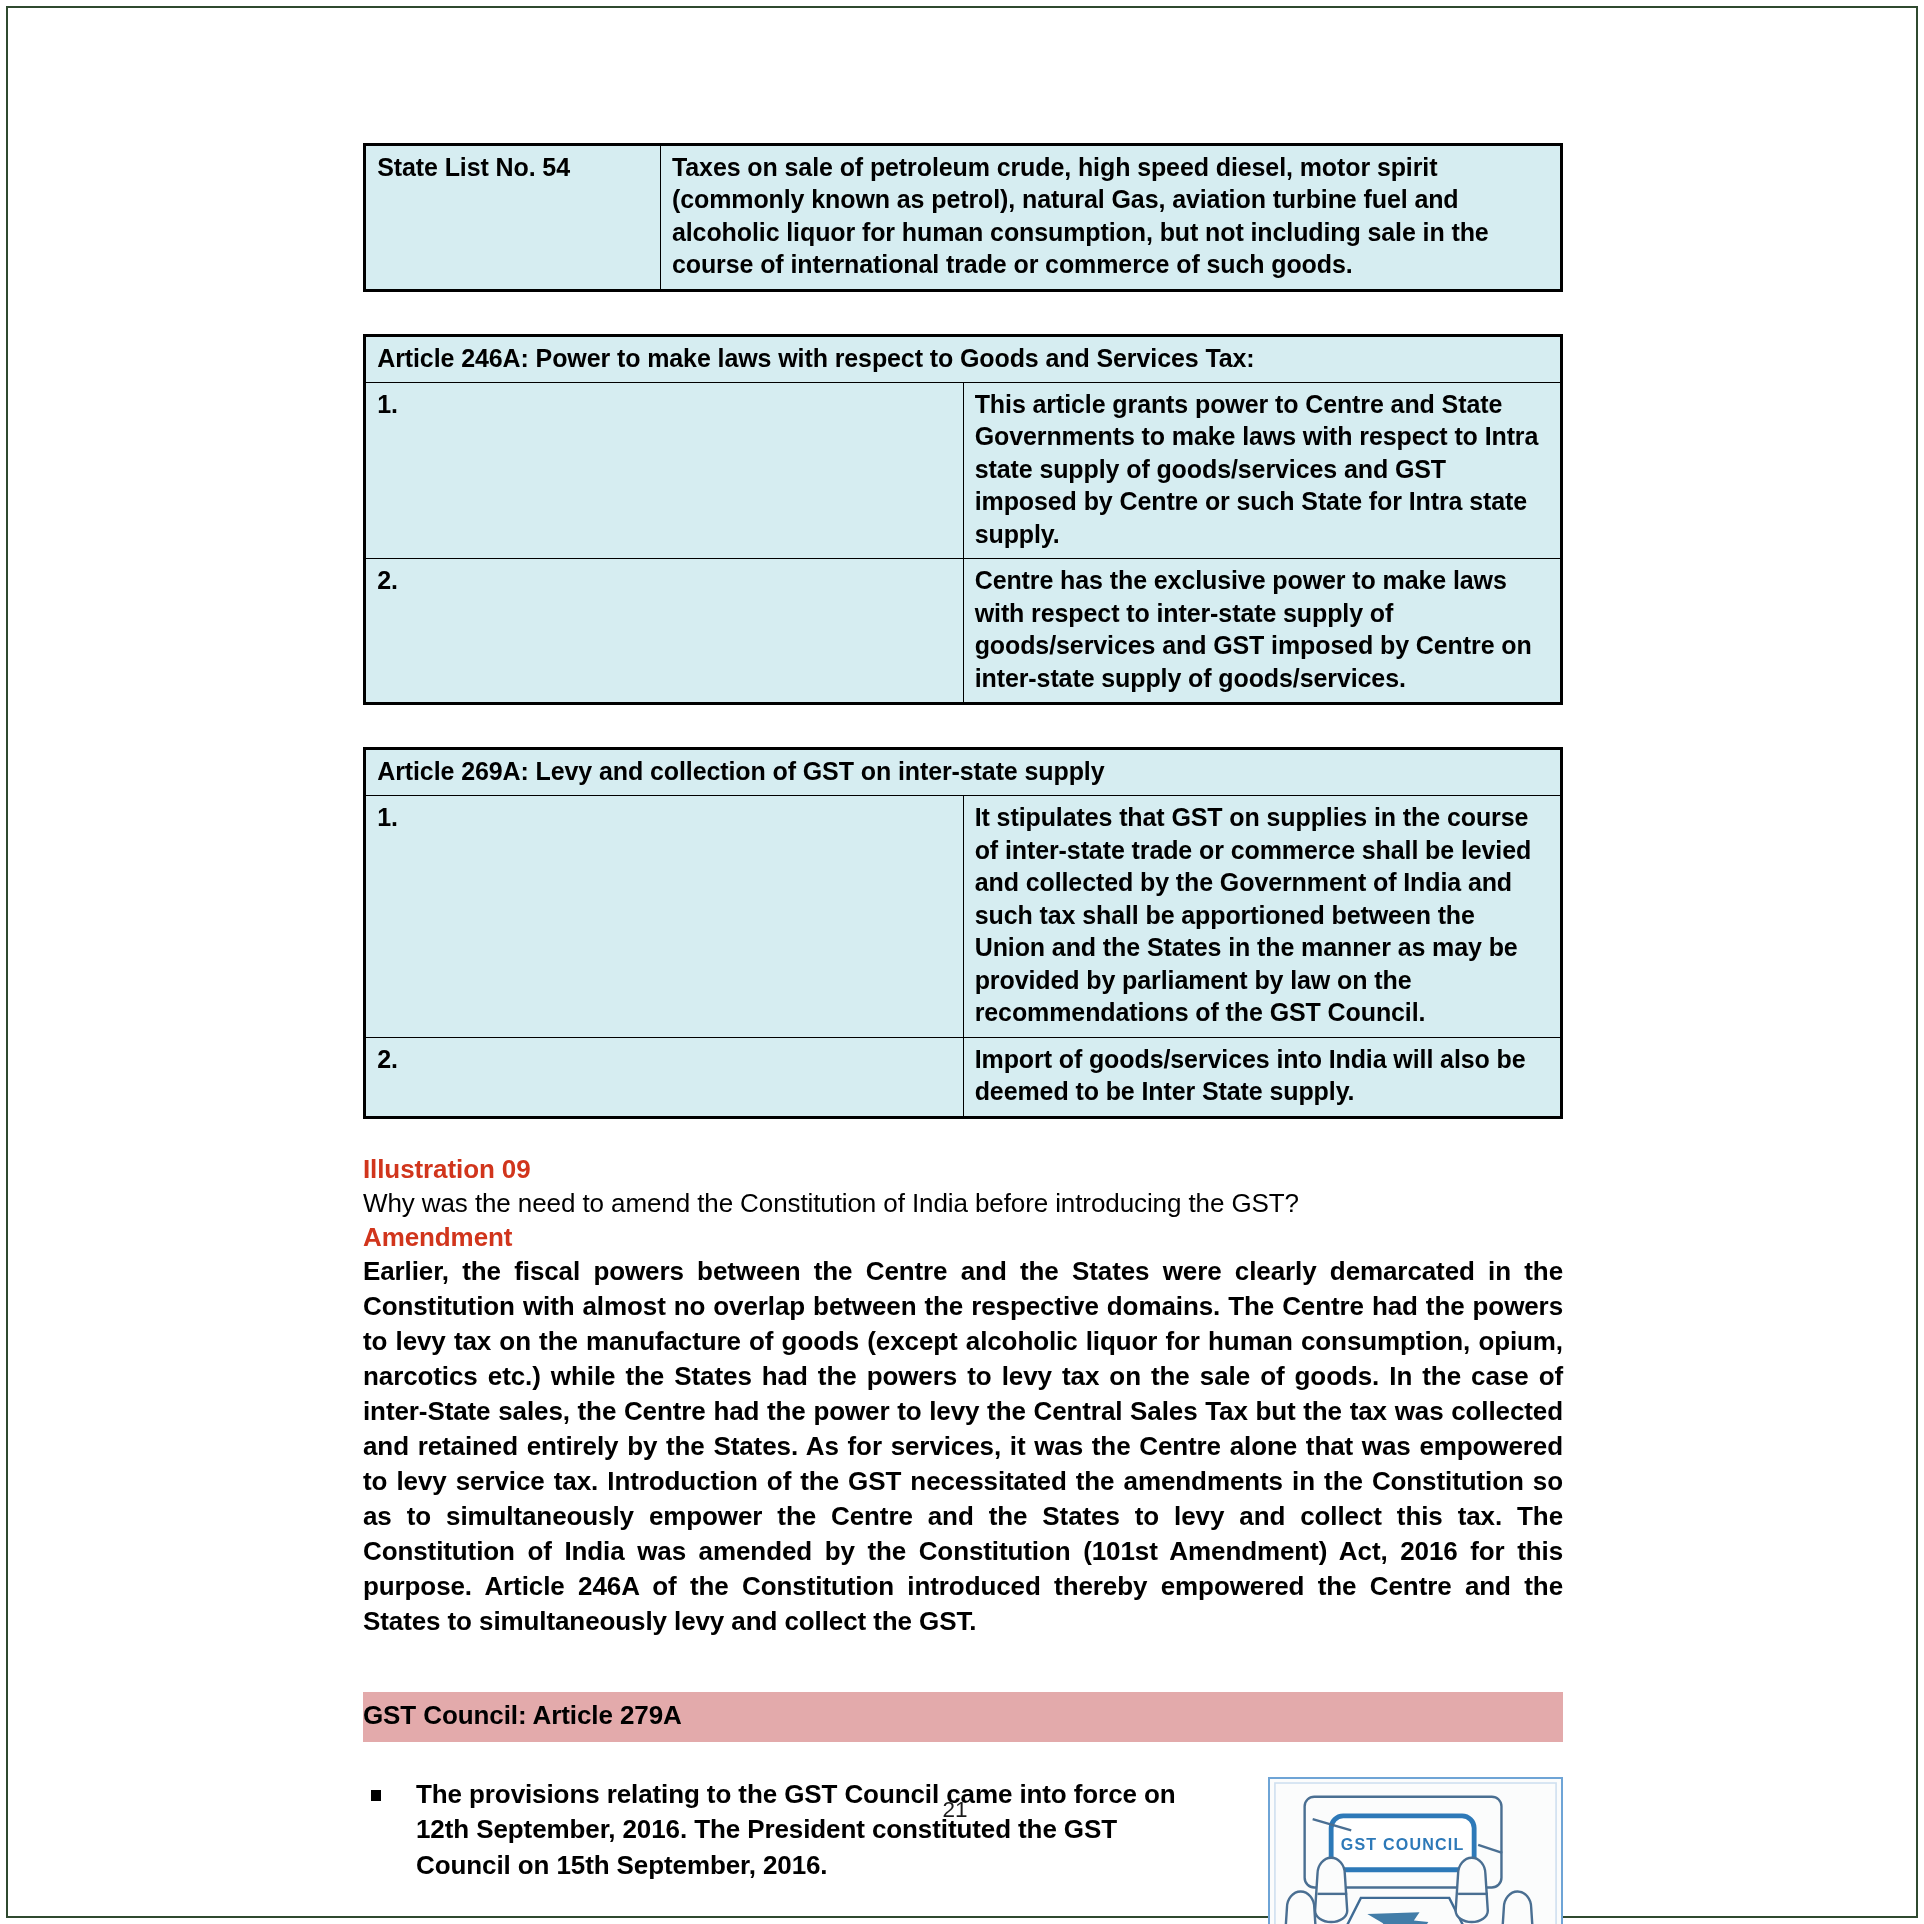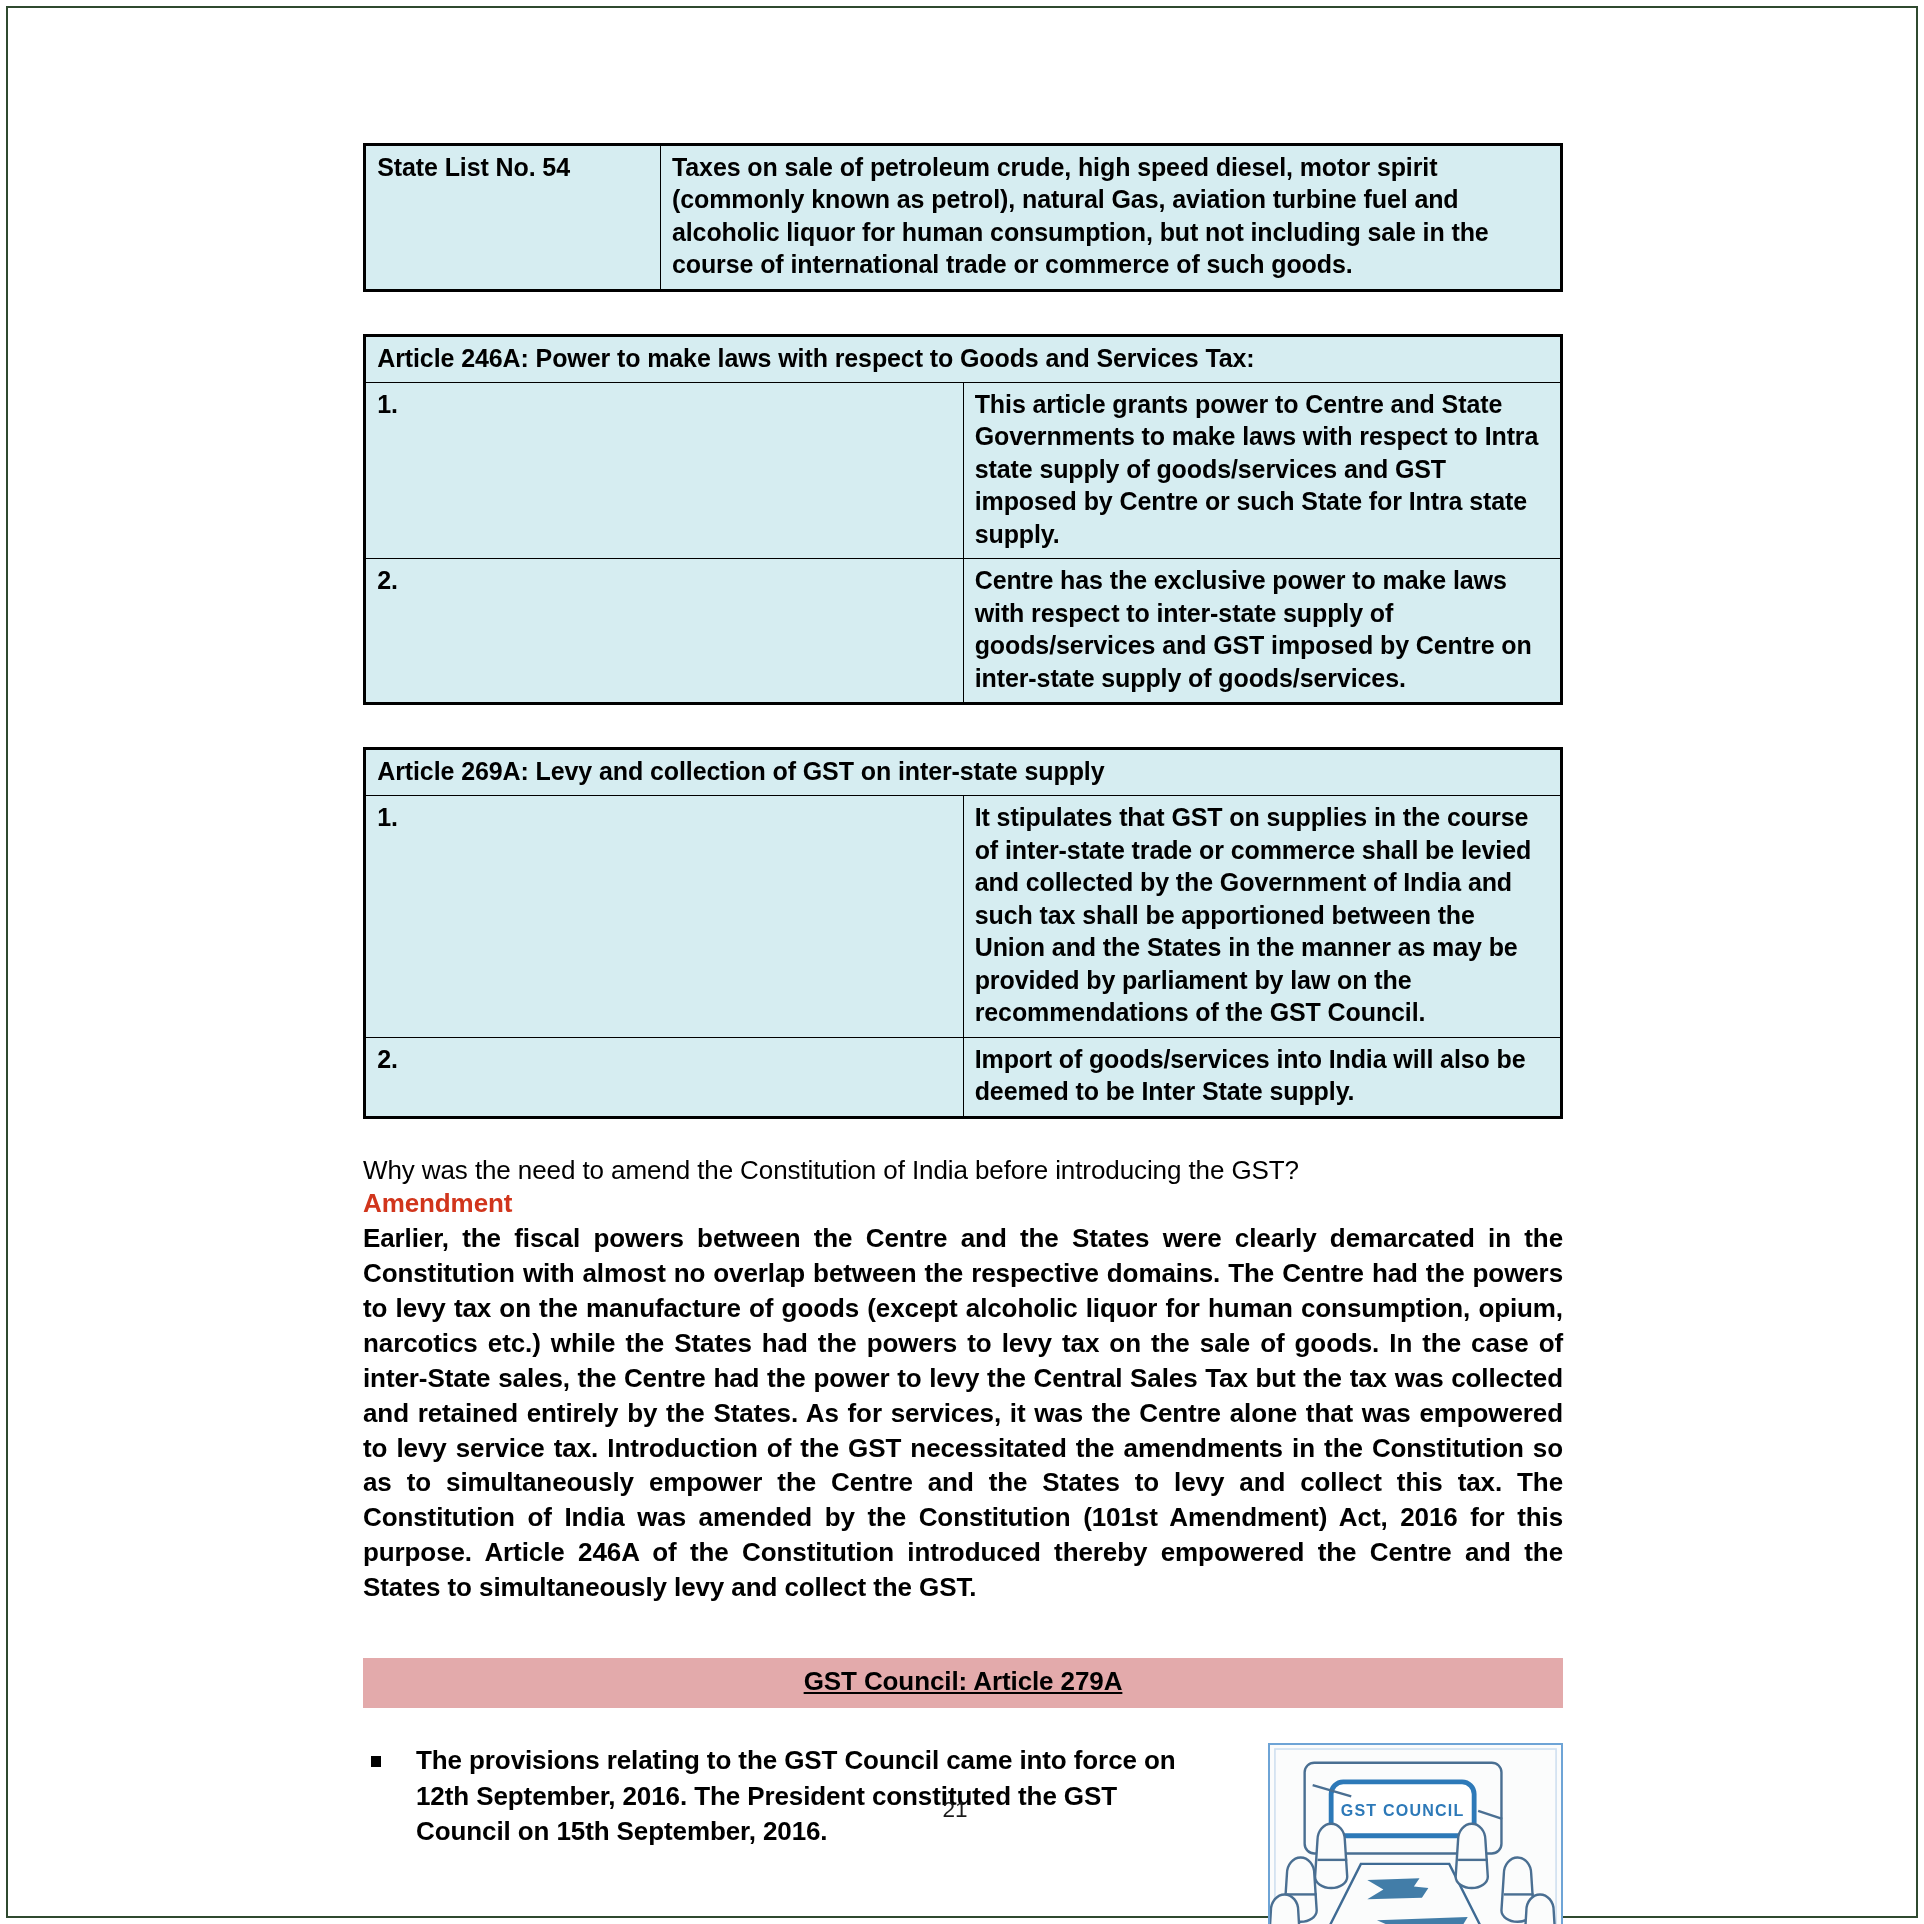--- a/index.html
+++ b/index.html
@@ -96,27 +96,25 @@
     font-weight: 700;
     font-size: 26px;
     line-height: 1.345;
     text-align: justify;
     letter-spacing: -0.1px;
   }
 
   
   .banner {
     background: #e3aaab;
-    text-align: center;
     font-weight: 700;
     font-size: 26px;
     color: #000;
     padding: 8px 0 10.4px 0;
     letter-spacing: -0.1px;
-    text-decoration: underline;
   }
 
   
   .bottom-wrap {
     display: flex;
     align-items: flex-start;
     justify-content: space-between;
   }
   ul.sq {
     list-style: none;
@@ -216,20 +214,21 @@
         <tr>
           <td class="num-cell">2.</td>
           <td>Import of goods/services into India will also be deemed to be Inter State supply.</td>
         </tr>
       </tbody>
     </table>
 
     <div style="height:34px"></div>
 
     <div>
+      <div class="ill-head">Illustration 09</div>
       <div class="ill-q">Why was the need to amend the Constitution of India before introducing the GST?</div>
       <div class="ill-head">Amendment</div>
       <div class="sol-body">Earlier, the fiscal powers between the Centre and the States were clearly demarcated in the Constitution with almost no overlap between the respective domains. The Centre had the powers to levy tax on the manufacture of goods (except alcoholic liquor for human consumption, opium, narcotics etc.) while the States had the powers to levy tax on the sale of goods. In the case of inter-State sales, the Centre had the power to levy the Central Sales Tax but the tax was collected and retained entirely by the States. As for services, it was the Centre alone that was empowered to levy service tax. Introduction of the GST necessitated the amendments in the Constitution so as to simultaneously empower the Centre and the States to levy and collect this tax. The Constitution of India was amended by the Constitution (101st Amendment) Act, 2016 for this purpose. Article 246A of the Constitution introduced thereby empowered the Centre and the States to simultaneously levy and collect the GST.</div>
     </div>
 
     <div style="height:53px"></div>
 
     <div class="banner">GST Council: Article 279A</div>
 
     <div style="height:35px"></div>

